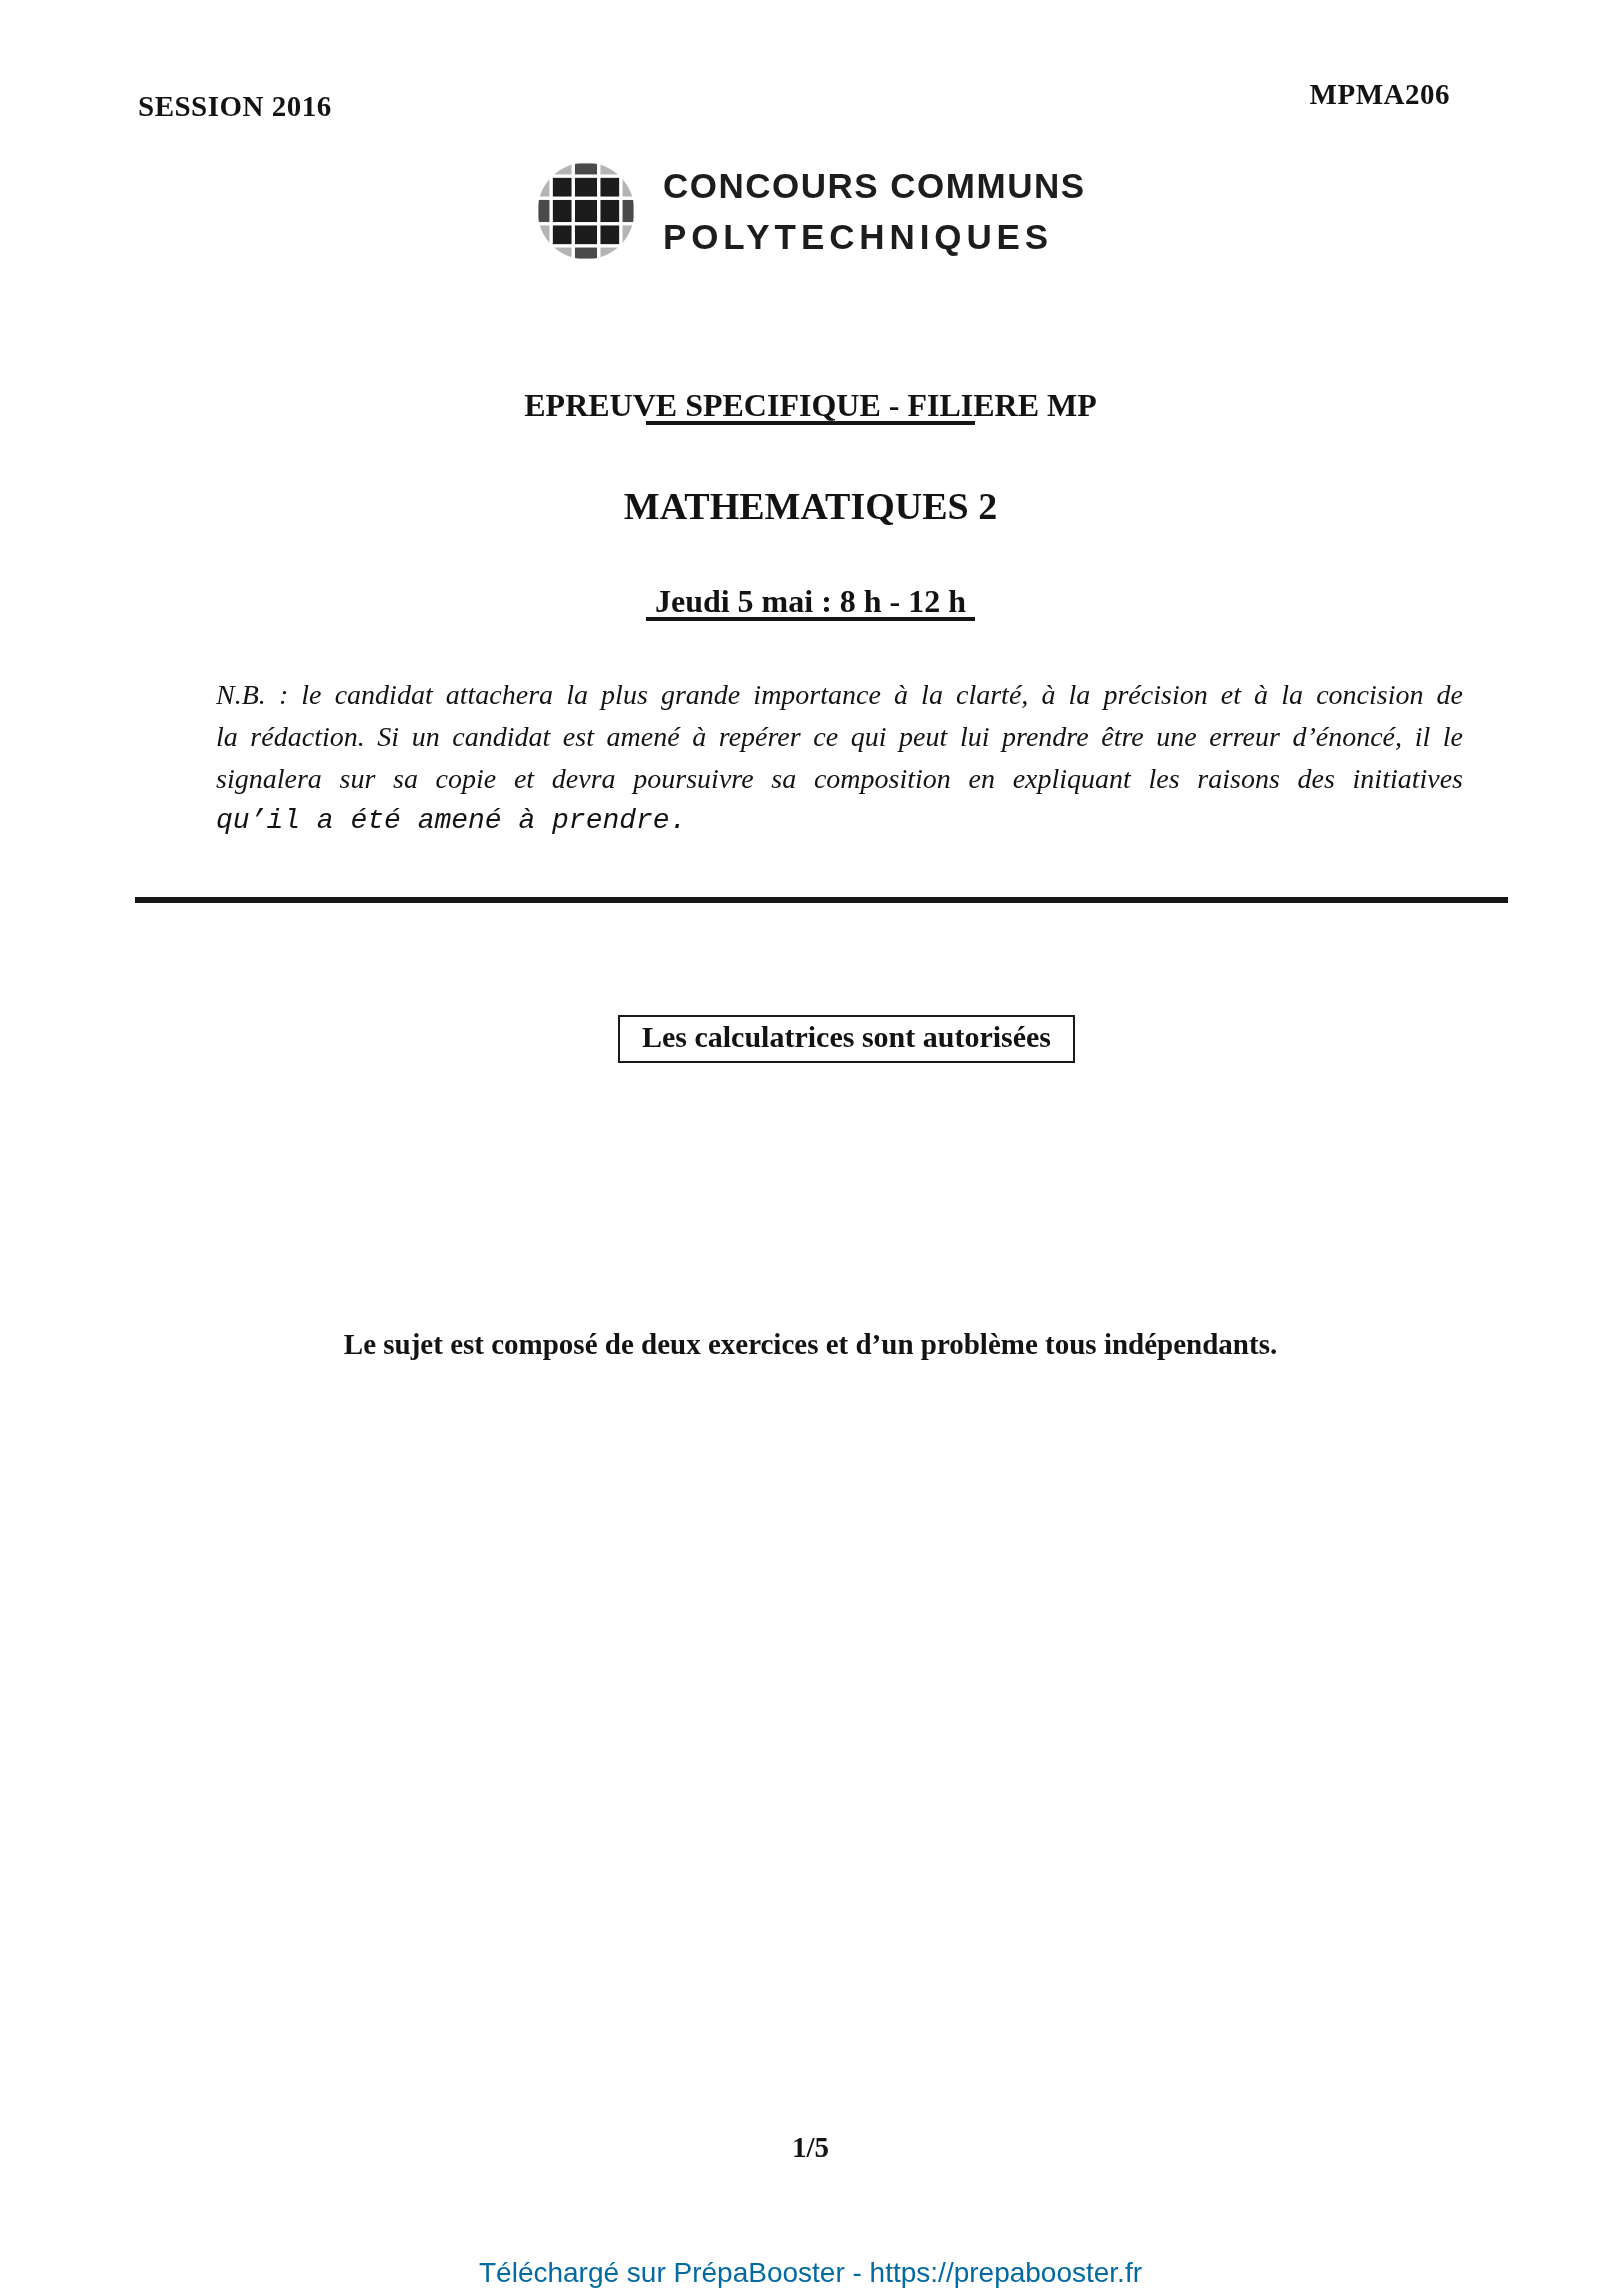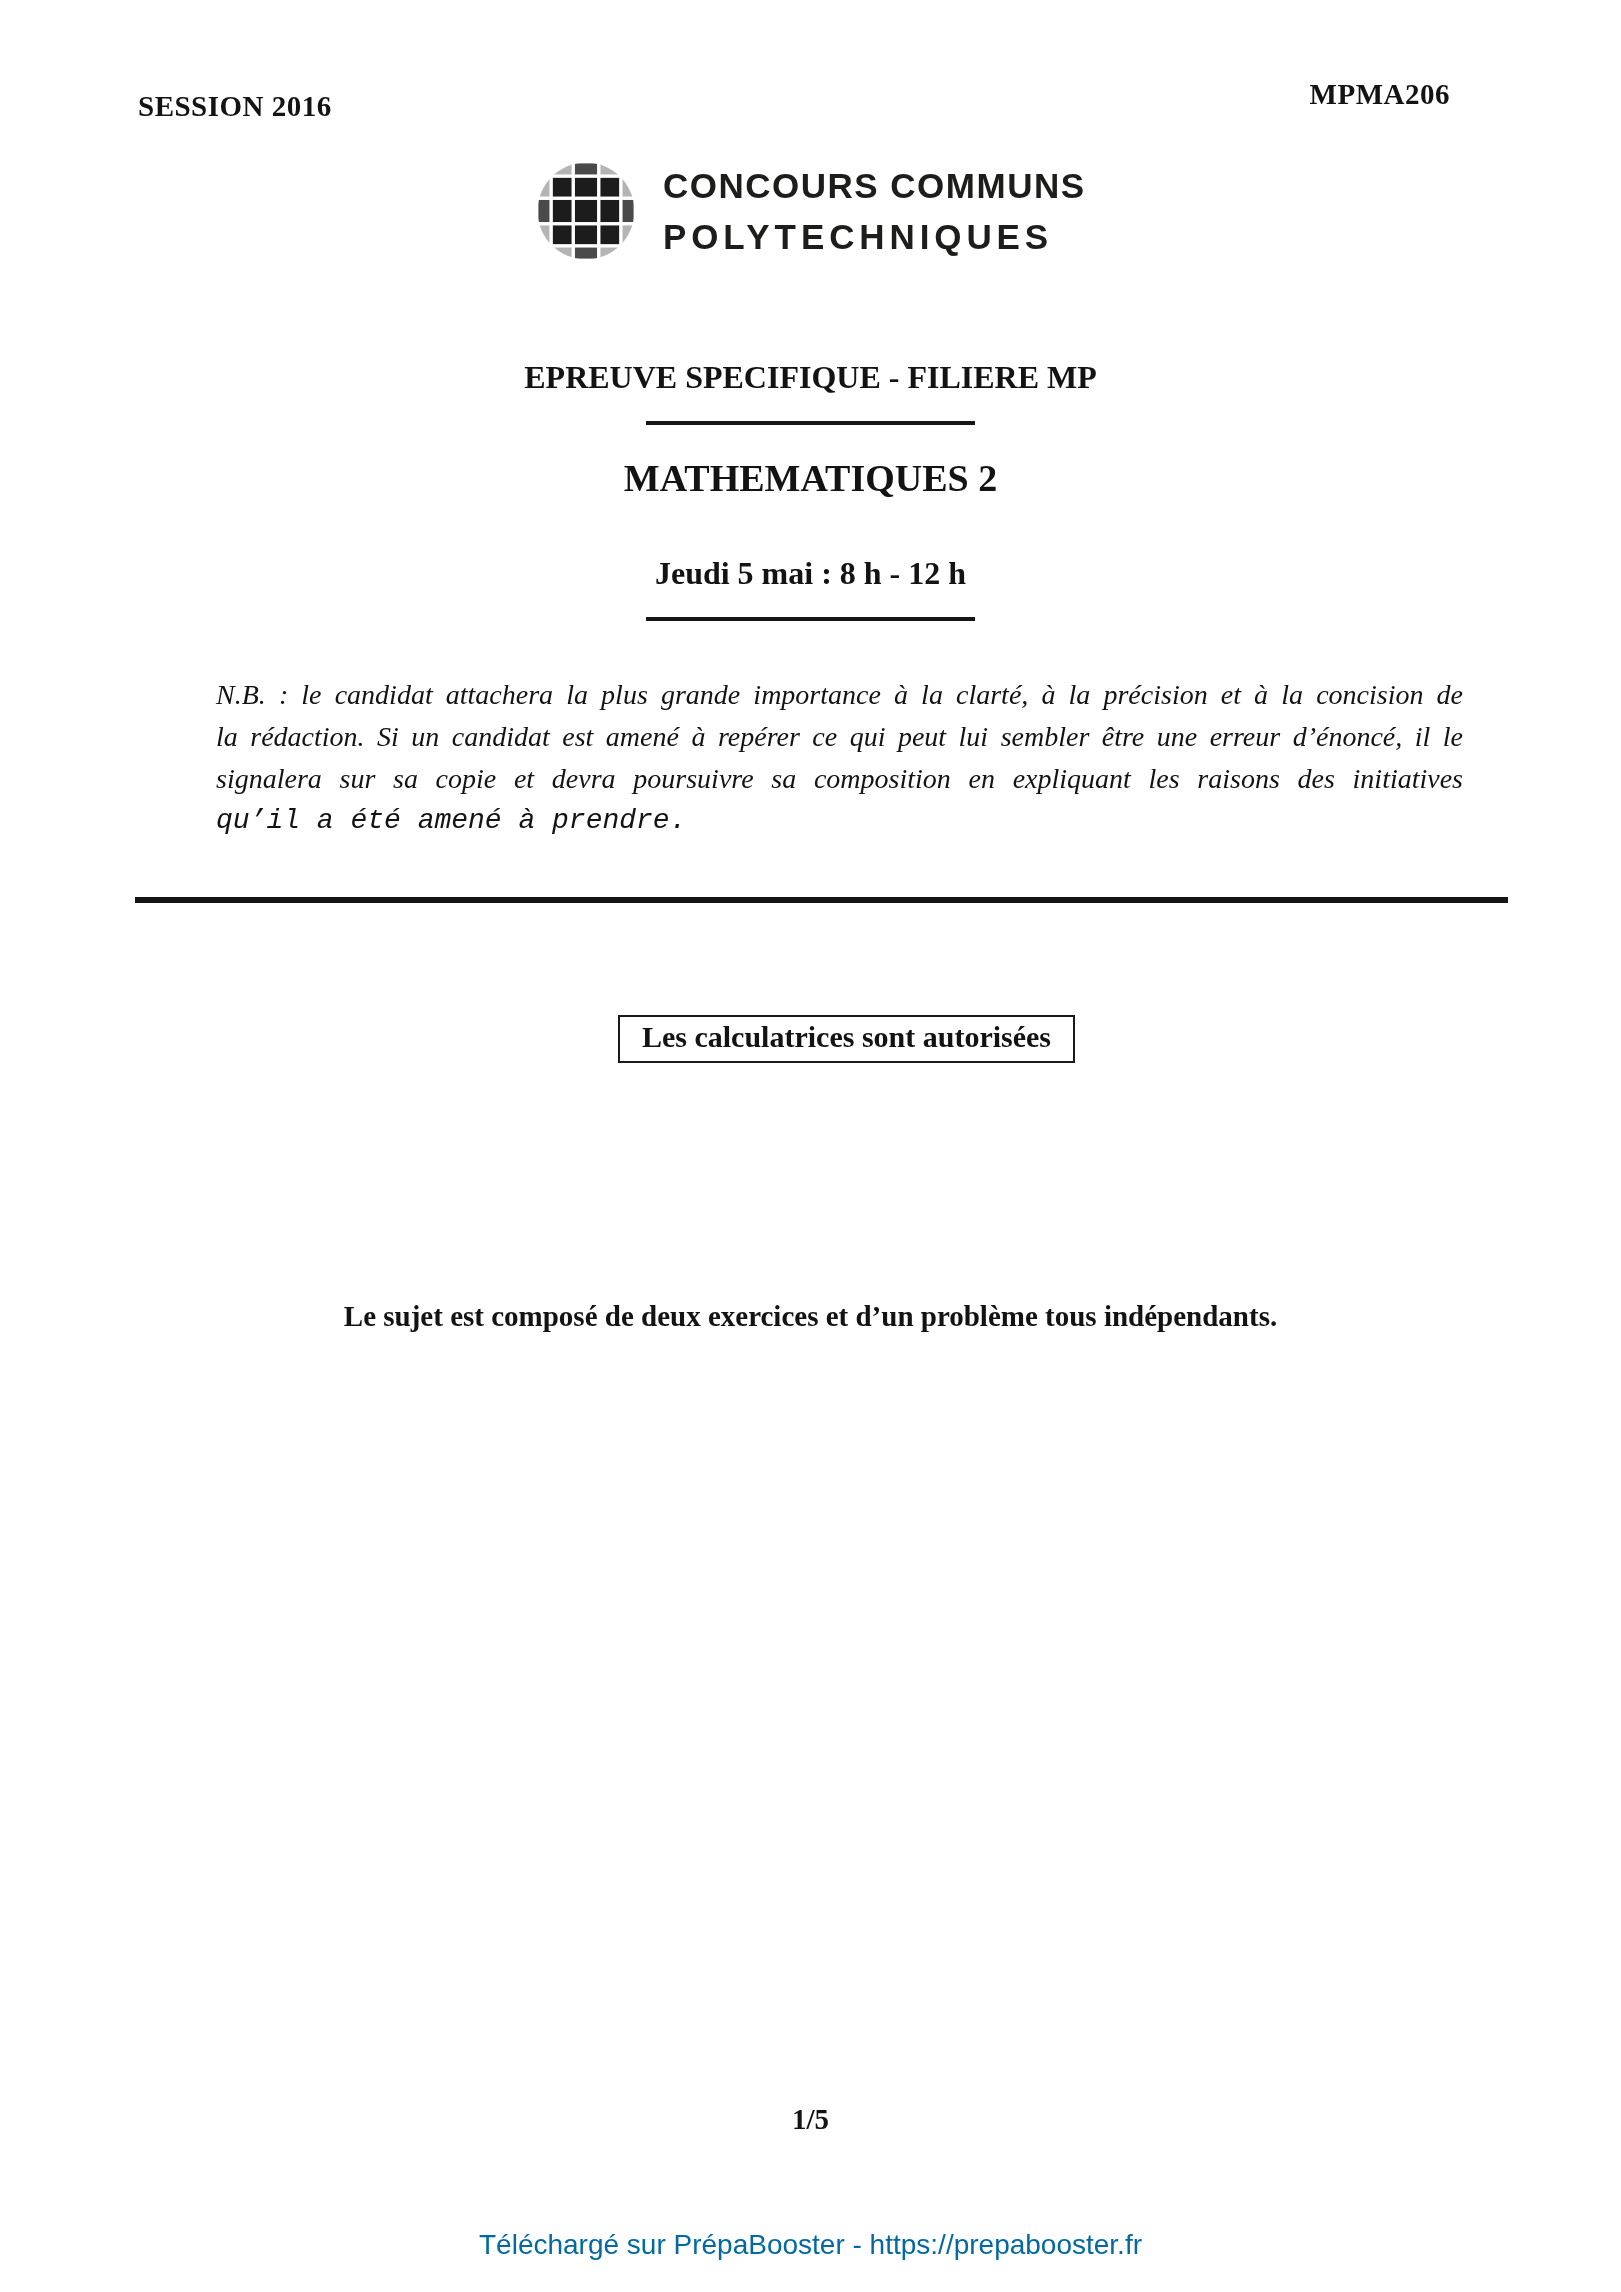--- a/index.html
+++ b/index.html
@@ -28,21 +28,21 @@
   }
   .logo-globe{width:102px;height:102px;flex:0 0 auto;}
   .logo-text{
     font-family:"Liberation Sans", sans-serif;
     font-weight:700;color:#1d1d1b;
     display:flex;flex-direction:column;justify-content:flex-start;
   }
   .logo-line1{font-size:35px;letter-spacing:1.5px;line-height:51px;white-space:nowrap;}
   .logo-line2{font-size:35px;letter-spacing:4.9px;line-height:51px;white-space:nowrap;}
   
-  .center-line{position:absolute;left:0;width:100%;text-align:center;}
+  .center-line{position:absolute;left:0;width:100%;text-align:center;margin-top:28px;}
   .epreuve{top:359px;font-size:32px;font-weight:bold;}
   .subject{top:456px;font-size:38px;font-weight:bold;}
   .schedule{top:555px;font-size:32px;font-weight:bold;}
   
   .rule-short{
     position:absolute;left:646px;width:329px;height:3.9px;background:#161616;
   }
   .rule-1{top:421px;}
   .rule-2{top:617px;}
   
@@ -131,21 +131,21 @@
 
   <div class="center-line epreuve">EPREUVE SPECIFIQUE - FILIERE MP</div>
   <div class="rule-short rule-1"></div>
 
   <div class="center-line subject">MATHEMATIQUES 2</div>
   <div class="center-line schedule">Jeudi 5 mai : 8 h - 12 h</div>
   <div class="rule-short rule-2"></div>
 
   <div class="nb">
     <div class="nb-line">N.B. : le candidat attachera la plus grande importance à la clarté, à la précision et à la concision de</div>
-    <div class="nb-line">la rédaction. Si un candidat est amené à repérer ce qui peut lui sembler être une erreur d’énoncé, il le</div>
+    <div class="nb-line">la rédaction. Si un candidat est amené à repérer ce qui peut lui prendre être une erreur d’énoncé, il le</div>
     <div class="nb-line">signalera sur sa copie et devra poursuivre sa composition en expliquant les raisons des initiatives</div>
     <div class="nb-line last">qu’il a été amené à prendre.</div>
   </div>
 
   <div class="rule-big"></div>
 
   <div class="calc-box-wrap">
     <div class="calc-box">Les calculatrices sont autorisées</div>
   </div>
 

